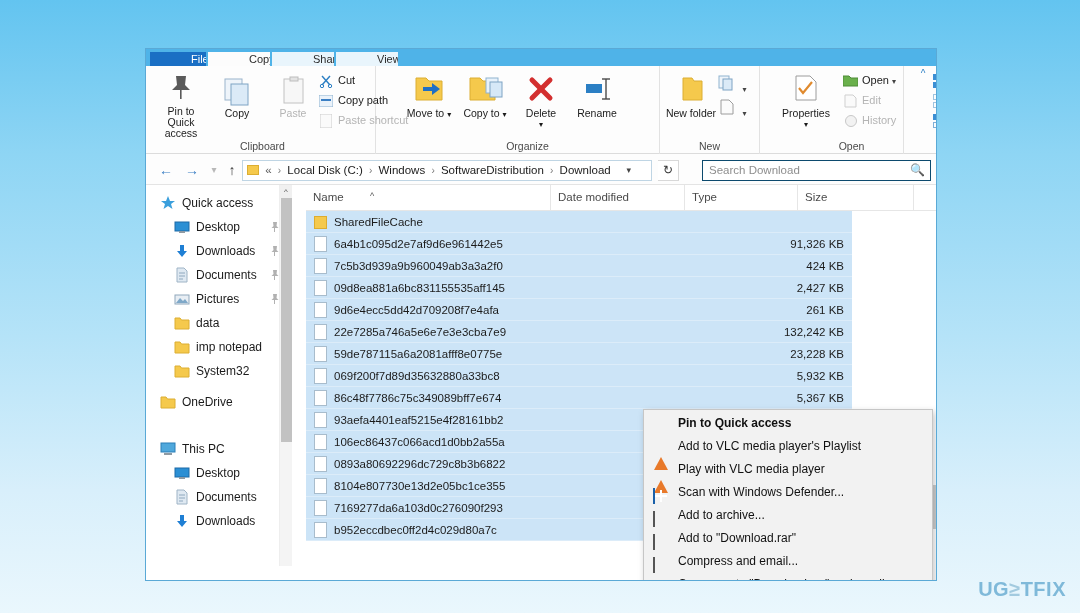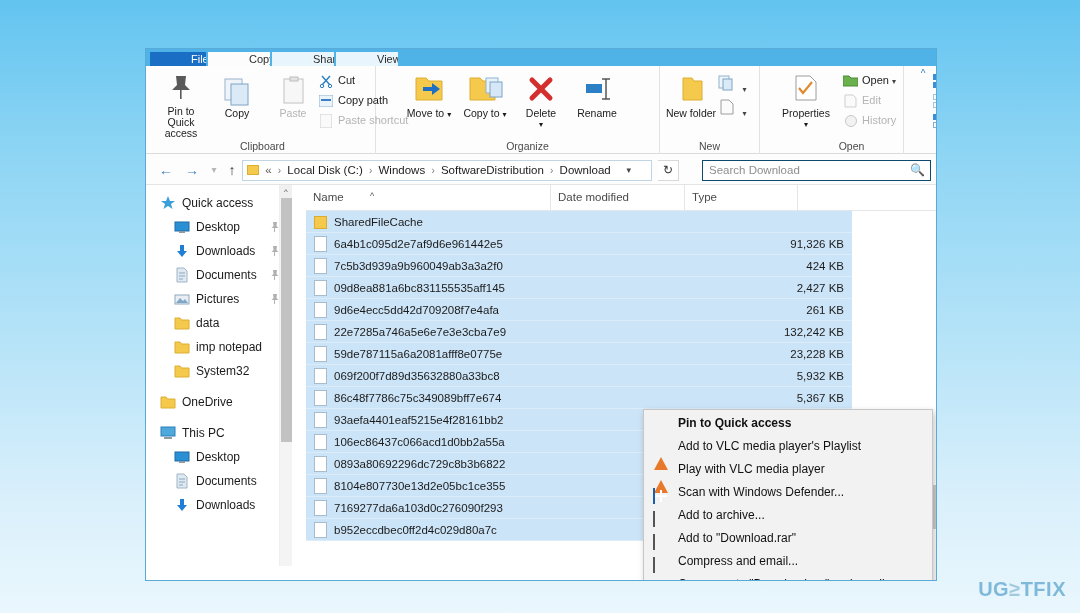--- a/index.html
+++ b/index.html
@@ -553,21 +553,21 @@
         <span class="label" style="left:50px;">System32</span>
       </div>
 
       <div class="nav-item" style="margin-top:7px;">
         <svg class="nicon" style="left:14px;" width="16" height="14" viewBox="0 0 16 14">
           <path d="M1 2 h5 l1.5 2 h7.5 v9 h-14 z" fill="#f5c94c" stroke="#dcae32"></path>
         </svg>
         <span class="label" style="left:36px;">OneDrive</span>
       </div>
 
-      <div class="nav-item" style="margin-top:7px;">
+      <div class="nav-item" style="margin-top:23px;">
         <svg class="nicon" style="left:14px;" width="16" height="16" viewBox="0 0 16 16">
           <rect x="1" y="2" width="14" height="9" fill="#4fa8dc" stroke="#2b7fb8"></rect>
           <rect x="4" y="12" width="8" height="2" fill="#8f9aa3"></rect>
         </svg>
         <span class="label" style="left:36px;">This PC</span>
       </div>
 
       <div class="nav-item">
         <svg class="nicon" style="left:28px;" width="16" height="16" viewBox="0 0 16 16">
           <rect x="1" y="3" width="14" height="9" fill="#2b8fd4" stroke="#1c6aa8"></rect>
@@ -602,20 +602,21 @@
     </div>
 
     <div id="filelist">
       <div id="col-header">
         <div class="col" style="left:0; width:245px;">
           <span>Name</span>
           <span id="sort-caret">^</span>
         </div>
         <div class="col" style="left:245px; width:134px;">Date modified</div>
         <div class="col" style="left:379px; width:113px;">Type</div>
+        <div class="col" style="left:492px; width:116px;">Size</div>
       </div>
 
       <div id="rows-container">
           <div class="frow folder">
             <div class="ficon"></div>
             <div class="fname">SharedFileCache</div>
           </div>
           <div class="frow">
             <div class="ficon"></div>
             <div class="fname">6a4b1c095d2e7af9d6e961442e5</div>

